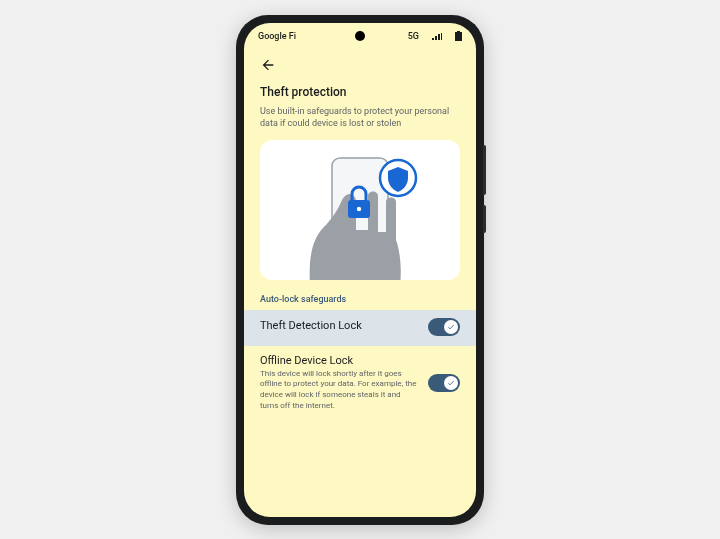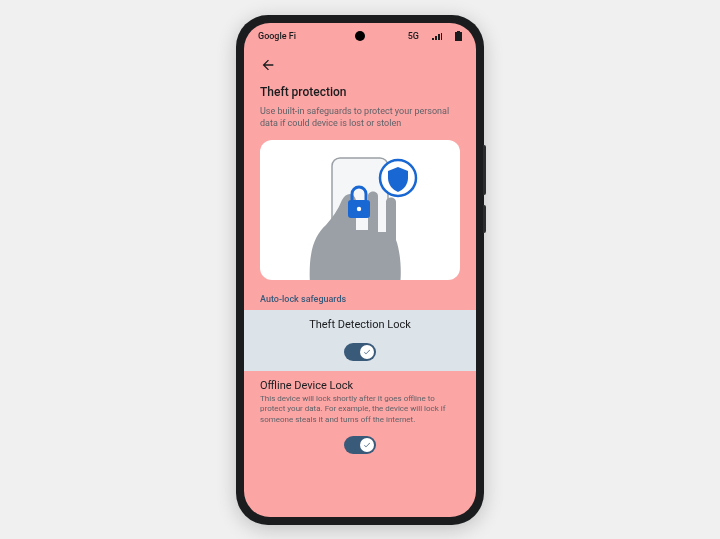--- a/index.html
+++ b/index.html
@@ -27,21 +27,21 @@
       top: 130px;
       width: 3px;
       height: 50px;
       background: #2a2c2e;
       border-radius: 0 2px 2px 0;
     }
     .phone-side-button.b2 { top: 190px; height: 28px; }
     .screen {
       width: 100%;
       height: 100%;
-      background: #fca5a5;
+      background: #fef9c3;
       border-radius: 26px;
       overflow: hidden;
       position: relative;
     }
     .camera-punch {
       position: absolute;
       top: 8px;
       left: 50%;
       transform: translateX(-50%);
       width: 10px;
@@ -101,21 +101,20 @@
       color: #3a5a7a;
       font-weight: 500;
       margin-bottom: 6px;
     }
     .toggle-row {
       display: flex;
       align-items: center;
       justify-content: space-between;
       padding: 8px 0 10px;
       gap: 10px;
-      flex-direction: column;
     }
     .toggle-row.highlighted {
       background: #dce3e9;
       margin: 0 -16px;
       padding: 8px 16px 10px;
     }
     .toggle-text { flex: 1; }
     .toggle-title {
       font-size: 11px;
       color: #1a1c1e;

